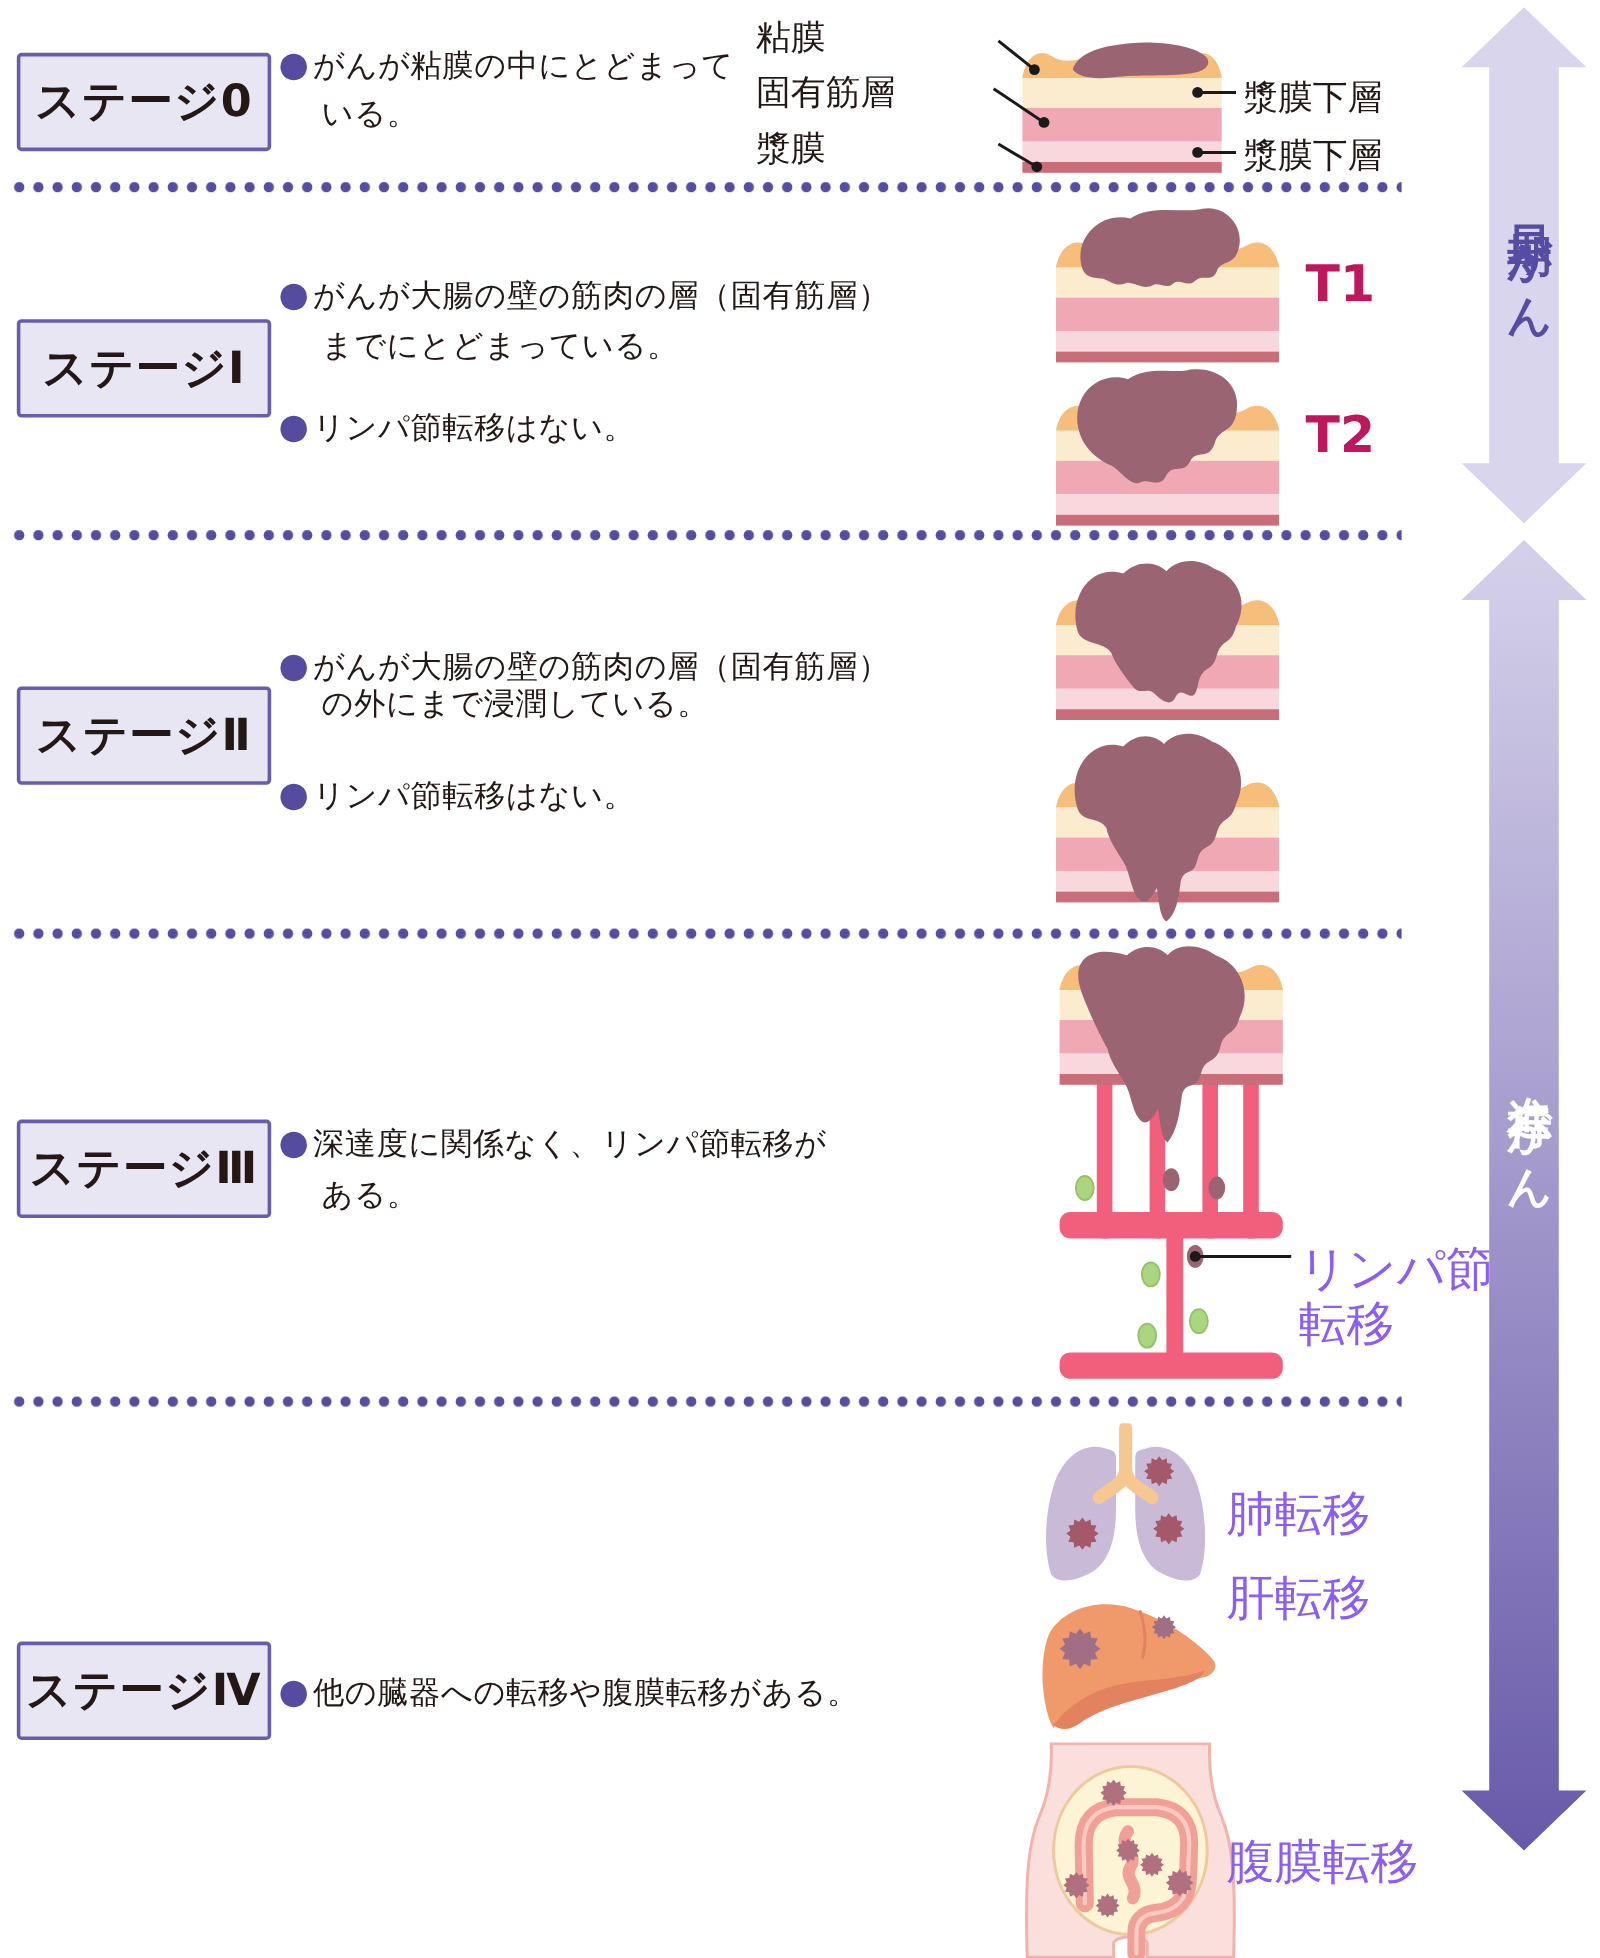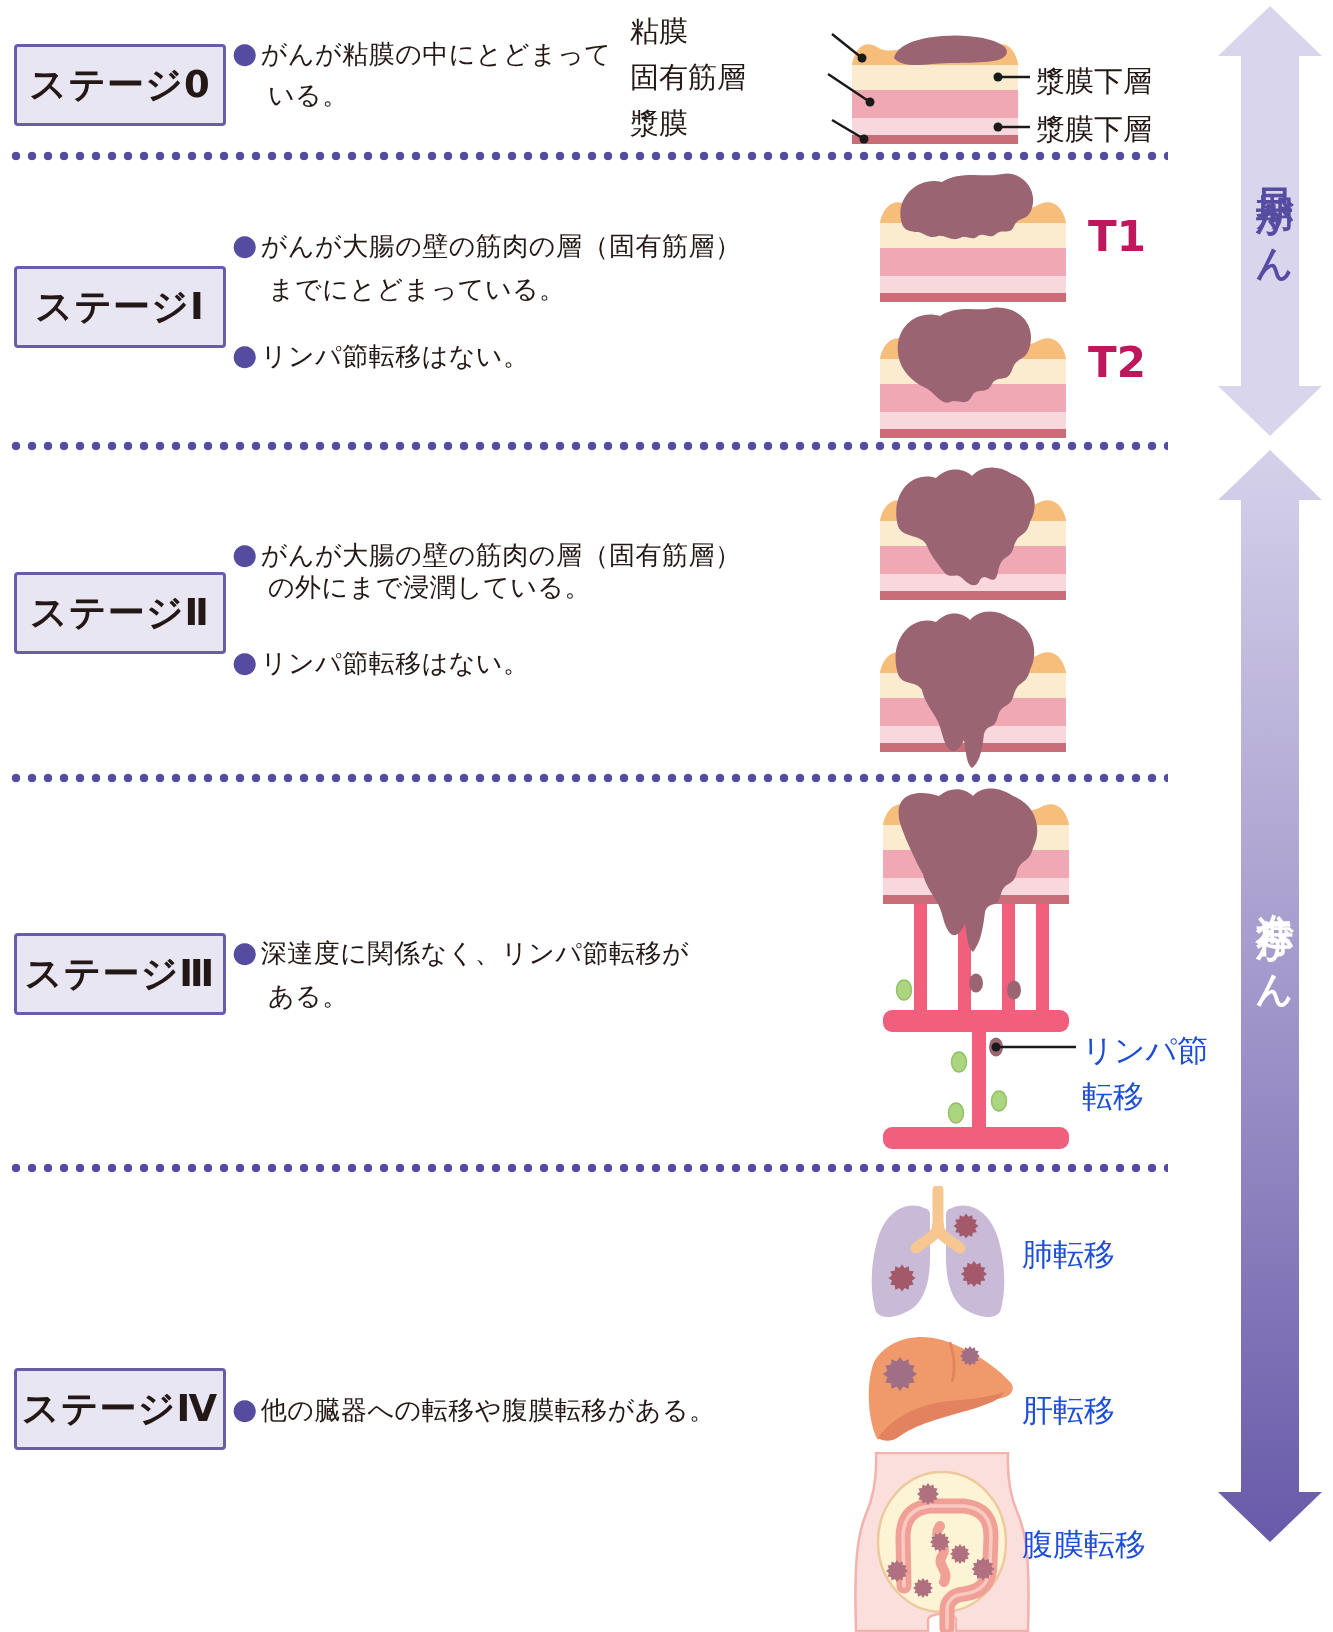--- a/index.html
+++ b/index.html
@@ -10,21 +10,21 @@
   .stagebox{position:absolute;left:14px;width:206px;height:76px;background:#e9e6f4;
             border:3.5px solid #6b5cab;border-radius:4px;display:flex;align-items:center;
             justify-content:center;font-size:37px;font-weight:bold;letter-spacing:1px;color:#231815;}
   
   .bl{position:absolute;font-size:26px;line-height:1.2;color:#231815;white-space:nowrap;letter-spacing:0.5px;}
   .bl.bullet::before{content:"●";color:#554b9f;margin-right:3px;font-size:29px;}
   
   .lbl{position:absolute;font-size:29px;color:#231815;white-space:nowrap;}
   .lbl.r{text-align:left;width:200px;}
   
-  .met{position:absolute;font-size:31px;color:#1d4ed8;white-space:nowrap;}
+  .met{position:absolute;font-size:40px;color:#8b5cf6;white-space:nowrap;}
   
   .tlabel{position:absolute;font-size:42px;font-weight:bold;color:#be185d;}
   
   .vtext{position:absolute;writing-mode:vertical-rl;text-orientation:upright;
          font-size:37px;font-weight:bold;letter-spacing:7px;white-space:nowrap;}
   .vtext.early{color:#564ca2;}
   .vtext.adv{color:#ffffff;}
   
   .dotline{position:absolute;left:8px;width:1160px;height:10px;
            background-image:radial-gradient(circle,#564ca2 4px,transparent 4.6px);
@@ -173,21 +173,21 @@
 
   <svg class="abs" style="left:854px;top:1330px" width="168" height="120">
     <path d="M 20,32 C 32,10 62,2 88,10 C 114,18 142,36 156,52 C 162,58 158,66 148,68 C 118,76 94,72 68,80 C 44,88 30,100 24,110 C 16,98 10,58 20,32 Z" fill="#f09a6c"></path>
     <path d="M 150,62 C 120,72 96,68 70,76 C 46,84 32,96 24,108 C 30,112 38,112 46,106 C 66,92 96,86 122,78 C 140,72 148,68 150,62 Z" fill="#e2825f"></path>
     <path d="M 96,12 C 100,26 102,38 98,52" stroke="#e2825f" stroke-width="2.5" fill="none"></path>
     <g fill="#a06f85">
       <use href="#gear12" transform="translate(46,44) scale(1.7)"></use>
       <use href="#gear12" transform="translate(116,26) scale(1.0)"></use>
     </g>
   </svg>
-  <div class="met" style="left:1022px;top:1390px">肝転移</div>
+  <div class="met" style="left:1022px;top:1304px">肝転移</div>
 
   <svg class="abs" style="left:852px;top:1452px" width="180" height="180">
     <path d="M 24,1 L 156,1 C 155,26 158,44 166,62 C 175,84 178,112 176,179 L 104,179 L 104,168 C 104,160 76,160 76,168 L 76,179 L 4,179 C 2,112 5,84 14,62 C 22,44 25,26 24,1 Z" fill="#fbdfdc" stroke="#f2b3ae" stroke-width="2.5"></path>
     <ellipse cx="90" cy="90" rx="64" ry="70" fill="#fcf4d5" stroke="#ecca9e" stroke-width="2.5"></ellipse>
     <g fill="none" stroke-linecap="round" stroke-linejoin="round">
       <path d="M 52,134 L 51,86 C 51,66 60,56 78,54 L 112,54 C 130,56 139,66 139,84 L 138,112 C 138,132 128,140 112,142 C 100,143 95,150 95,158 L 95,176" stroke="#f0a096" stroke-width="15"></path>
       <path d="M 52,134 L 51,86 C 51,66 60,56 78,54 L 112,54 C 130,56 139,66 139,84 L 138,112 C 138,132 128,140 112,142 C 100,143 95,150 95,158 L 95,176" stroke="#f9cac2" stroke-width="3.5"></path>
       <path d="M 88,74 C 78,88 98,92 90,104 C 84,114 98,118 92,130" stroke="#f0a096" stroke-width="10"></path>
     </g>
     <g fill="#b07080">

